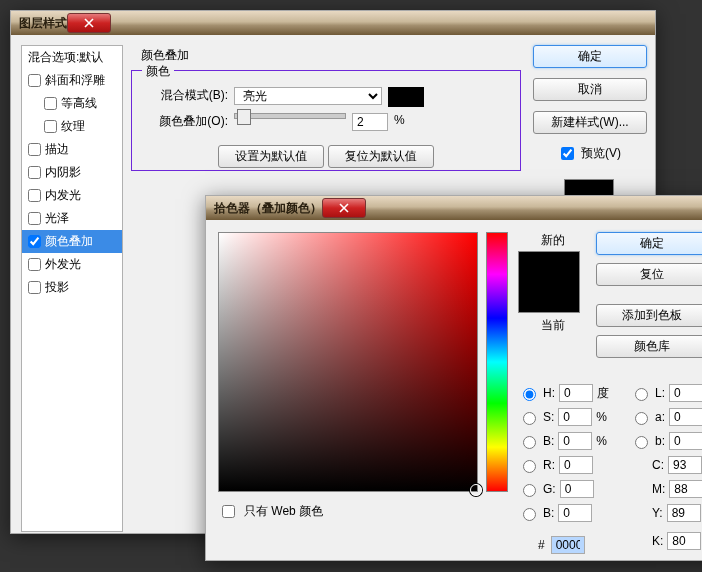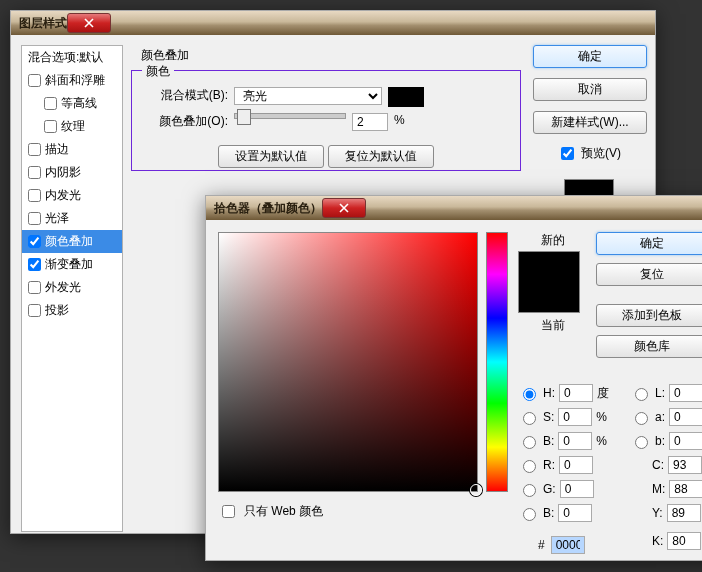--- a/index.html
+++ b/index.html
@@ -213,24 +213,20 @@
           </div>
           <div class="row">
             <input type="checkbox" style="">
             <span>光泽</span>
           </div>
           <div class="row sel">
             <input type="checkbox" checked="" style="">
             <span>颜色叠加</span>
           </div>
           <div class="row">
-            <input type="checkbox" checked="" style="">
-            <span>渐变叠加</span>
-          </div>
-          <div class="row">
             <input type="checkbox" style="">
             <span>外发光</span>
           </div>
           <div class="row">
             <input type="checkbox" style="">
             <span>投影</span>
           </div>
         </div>
     </div>
 

